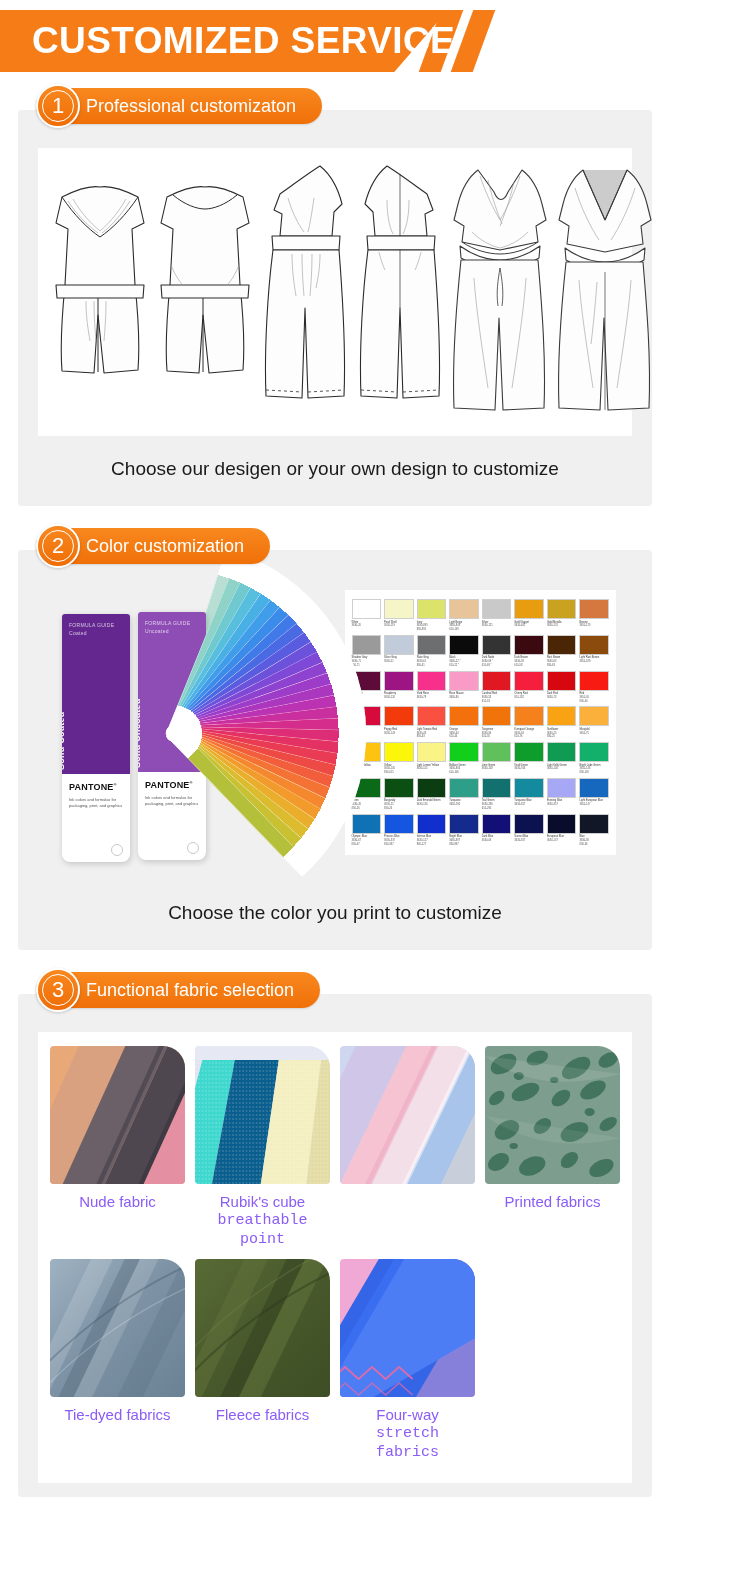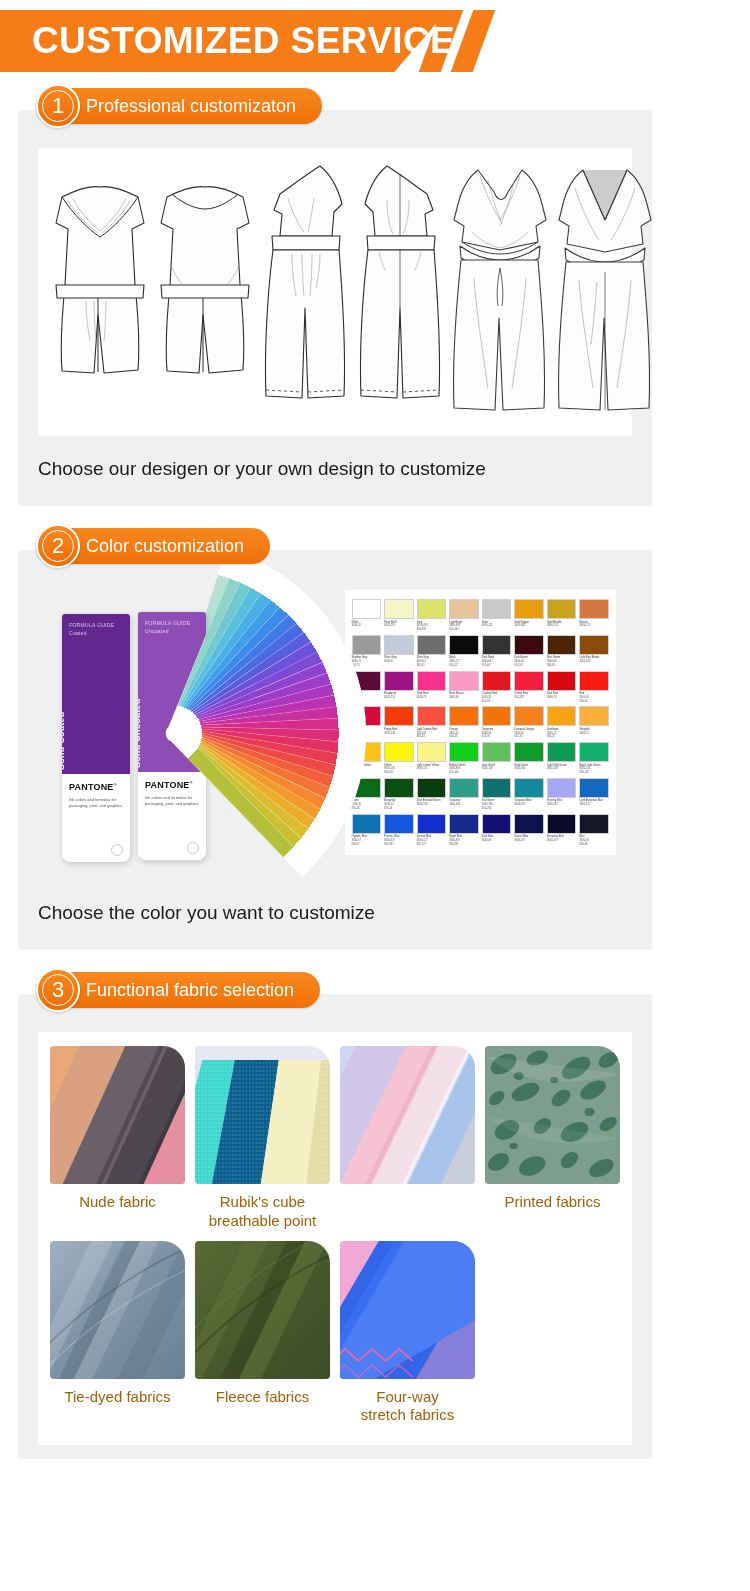--- a/index.html
+++ b/index.html
@@ -106,21 +106,21 @@
   .sketch-panel {
     background: #ffffff;
     height: 288px;
     display: flex;
     align-items: center;
     justify-content: space-around;
     padding: 0 10px;
   }
   .sketch { flex: 0 0 auto; }
   .caption {
-    text-align: left;
+    text-align: center;
     font-size: 19px;
     color: #1a1a1a;
     padding: 22px 0 4px 0;
   }
 
   
   .color-row {
     display: flex;
     align-items: flex-start;
     justify-content: space-between;
@@ -219,26 +219,26 @@
   .swatch {
     width: 100%;
     height: 138px;
     border-radius: 4px 22px 4px 4px;
     overflow: hidden;
     position: relative;
   }
   .fabric-name {
     text-align: center;
     font-size: 15px;
-    color: #a16207;
+    color: #8b5cf6;
     line-height: 1.25;
     padding-top: 9px;
     min-height: 44px;
   }
-  .fabric-name .l2 { display: block; }
+  .fabric-name .l2 { display: block; font-family: Liberation Mono, monospace; }
 </style>
 </head>
 <body>
 
 <div class="page">
 
   <div class="banner">
     <div class="banner-bar"></div>
     <div class="slash s1"></div>
     <div class="slash s2"></div>
@@ -766,21 +766,21 @@
               <div class="chip-cell">
                 <div class="chip" style="background: rgb(17, 23, 38);"></div>
                 <div class="chip-label">Blue</div>
                 <div class="chip-code">3630-36</div>
                 <div class="chip-code">830-36</div>
               </div>
             </div>
         </div>
 
       </div>
-      <div class="caption">Choose the color you want to customize</div>
+      <div class="caption">Choose the color you print to customize</div>
     </div>
   </div>
 
   <div class="section sec3" style="margin-bottom:26px;">
     <div class="badge">
       <div class="badge-pill">
         <span>Functional fabric selection</span>
       </div>
       <div class="badge-circle">
         <div class="ring"></div>

